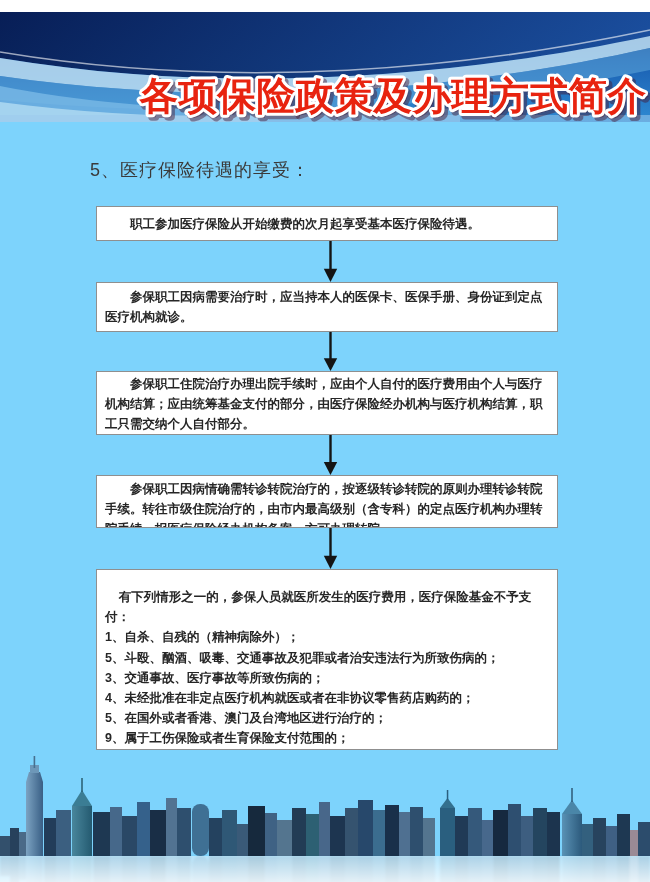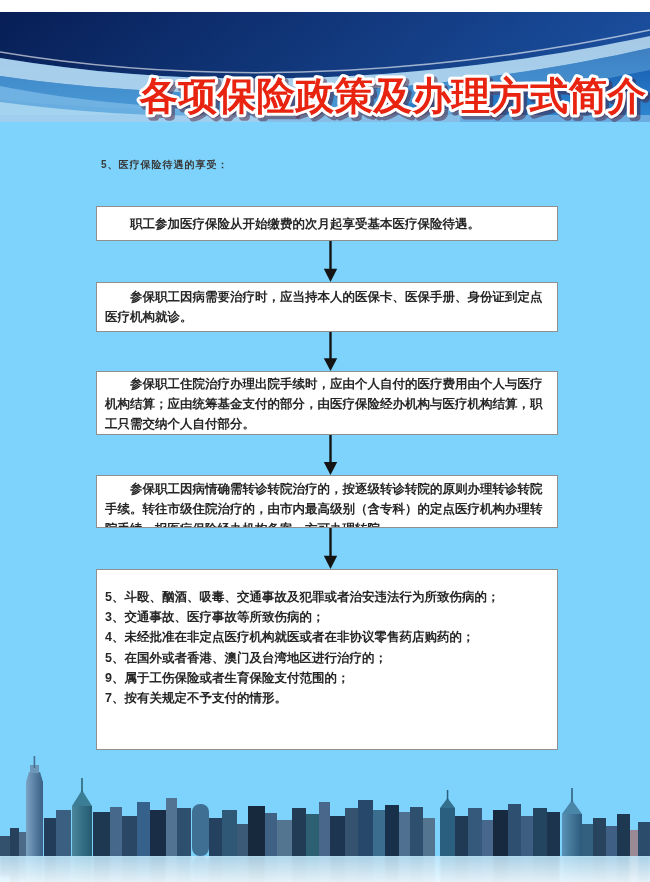--- a/index.html
+++ b/index.html
@@ -1,20 +1,20 @@
 <!DOCTYPE html>
 <html><head>
 <meta charset="utf-8">
 <style>
   html,body{margin:0;padding:0;background:#fff;}
   .page{position:relative;width:650px;height:882px;margin:12px auto;background:#7dd3fc;overflow:hidden;
         font-family:"Liberation Sans","DejaVu Sans",sans-serif;}
   .banner{position:absolute;top:0;left:0;width:650px;height:110px;}
   .banner svg{display:block;}
-  .heading{position:absolute;left:101px;top:146px;font-size:10px;color:#3a3a3a;letter-spacing:1px;font-weight:700;}
+  .heading{position:absolute;left:90px;top:146px;font-size:18px;color:#3a3a3a;letter-spacing:1px;font-weight:400;}
   .flow{position:absolute;left:96px;top:194px;width:462px;}
   .fbox{box-sizing:border-box;border:1.5px solid #8f8f8f;background:#fff;
         font-size:12.5px;line-height:20px;font-weight:bold;color:#262626;
         padding:5px 8px;text-indent:2em;overflow:hidden;}
   .b1{height:35px;padding-top:7px;}
   .b2{height:50px;padding-top:4px;}
   .b3{height:64px;padding-top:2px;}
   .b4{height:53px;padding-top:3px;}
   .b5{height:181px;padding-top:17px;line-height:20.2px;text-indent:0;}
   .b5 .intro{text-indent:1.1em;margin:0;}
@@ -88,20 +88,22 @@
     <div class="fbox b4">参保职工因病情确需转诊转院治疗的，按逐级转诊转院的原则办理转诊转院手续。转往市级住院治疗的，由市内最高级别（含专科）的定点医疗机构办理转院手续，报医疗保险经办机构备案，方可办理转院。</div>
 
     <div class="arrow a4">
       <svg viewBox="0 0 15 40" preserveAspectRatio="none">
         <rect x="6.3" y="0" width="2.4" height="28" fill="#141414"></rect>
         <polygon points="0.8,27 14.2,27 7.5,40" fill="#141414"></polygon>
       </svg>
     </div>
 
     <div class="fbox b5">
+      <div class="intro">有下列情形之一的，参保人员就医所发生的医疗费用，医疗保险基金不予支付：</div>
+      <div class="xitem">1、自杀、自残的（精神病除外）；</div>
       <div class="xitem">5、斗殴、酗酒、吸毒、交通事故及犯罪或者治安违法行为所致伤病的；</div>
       <div class="xitem">3、交通事故、医疗事故等所致伤病的；</div>
       <div class="xitem">4、未经批准在非定点医疗机构就医或者在非协议零售药店购药的；</div>
       <div class="xitem">5、在国外或者香港、澳门及台湾地区进行治疗的；</div>
       <div class="xitem">9、属于工伤保险或者生育保险支付范围的；</div>
       <div class="xitem">7、按有关规定不予支付的情形。</div>
     </div>
   </div>
 
   <svg class="city" viewBox="0 0 650 142">

